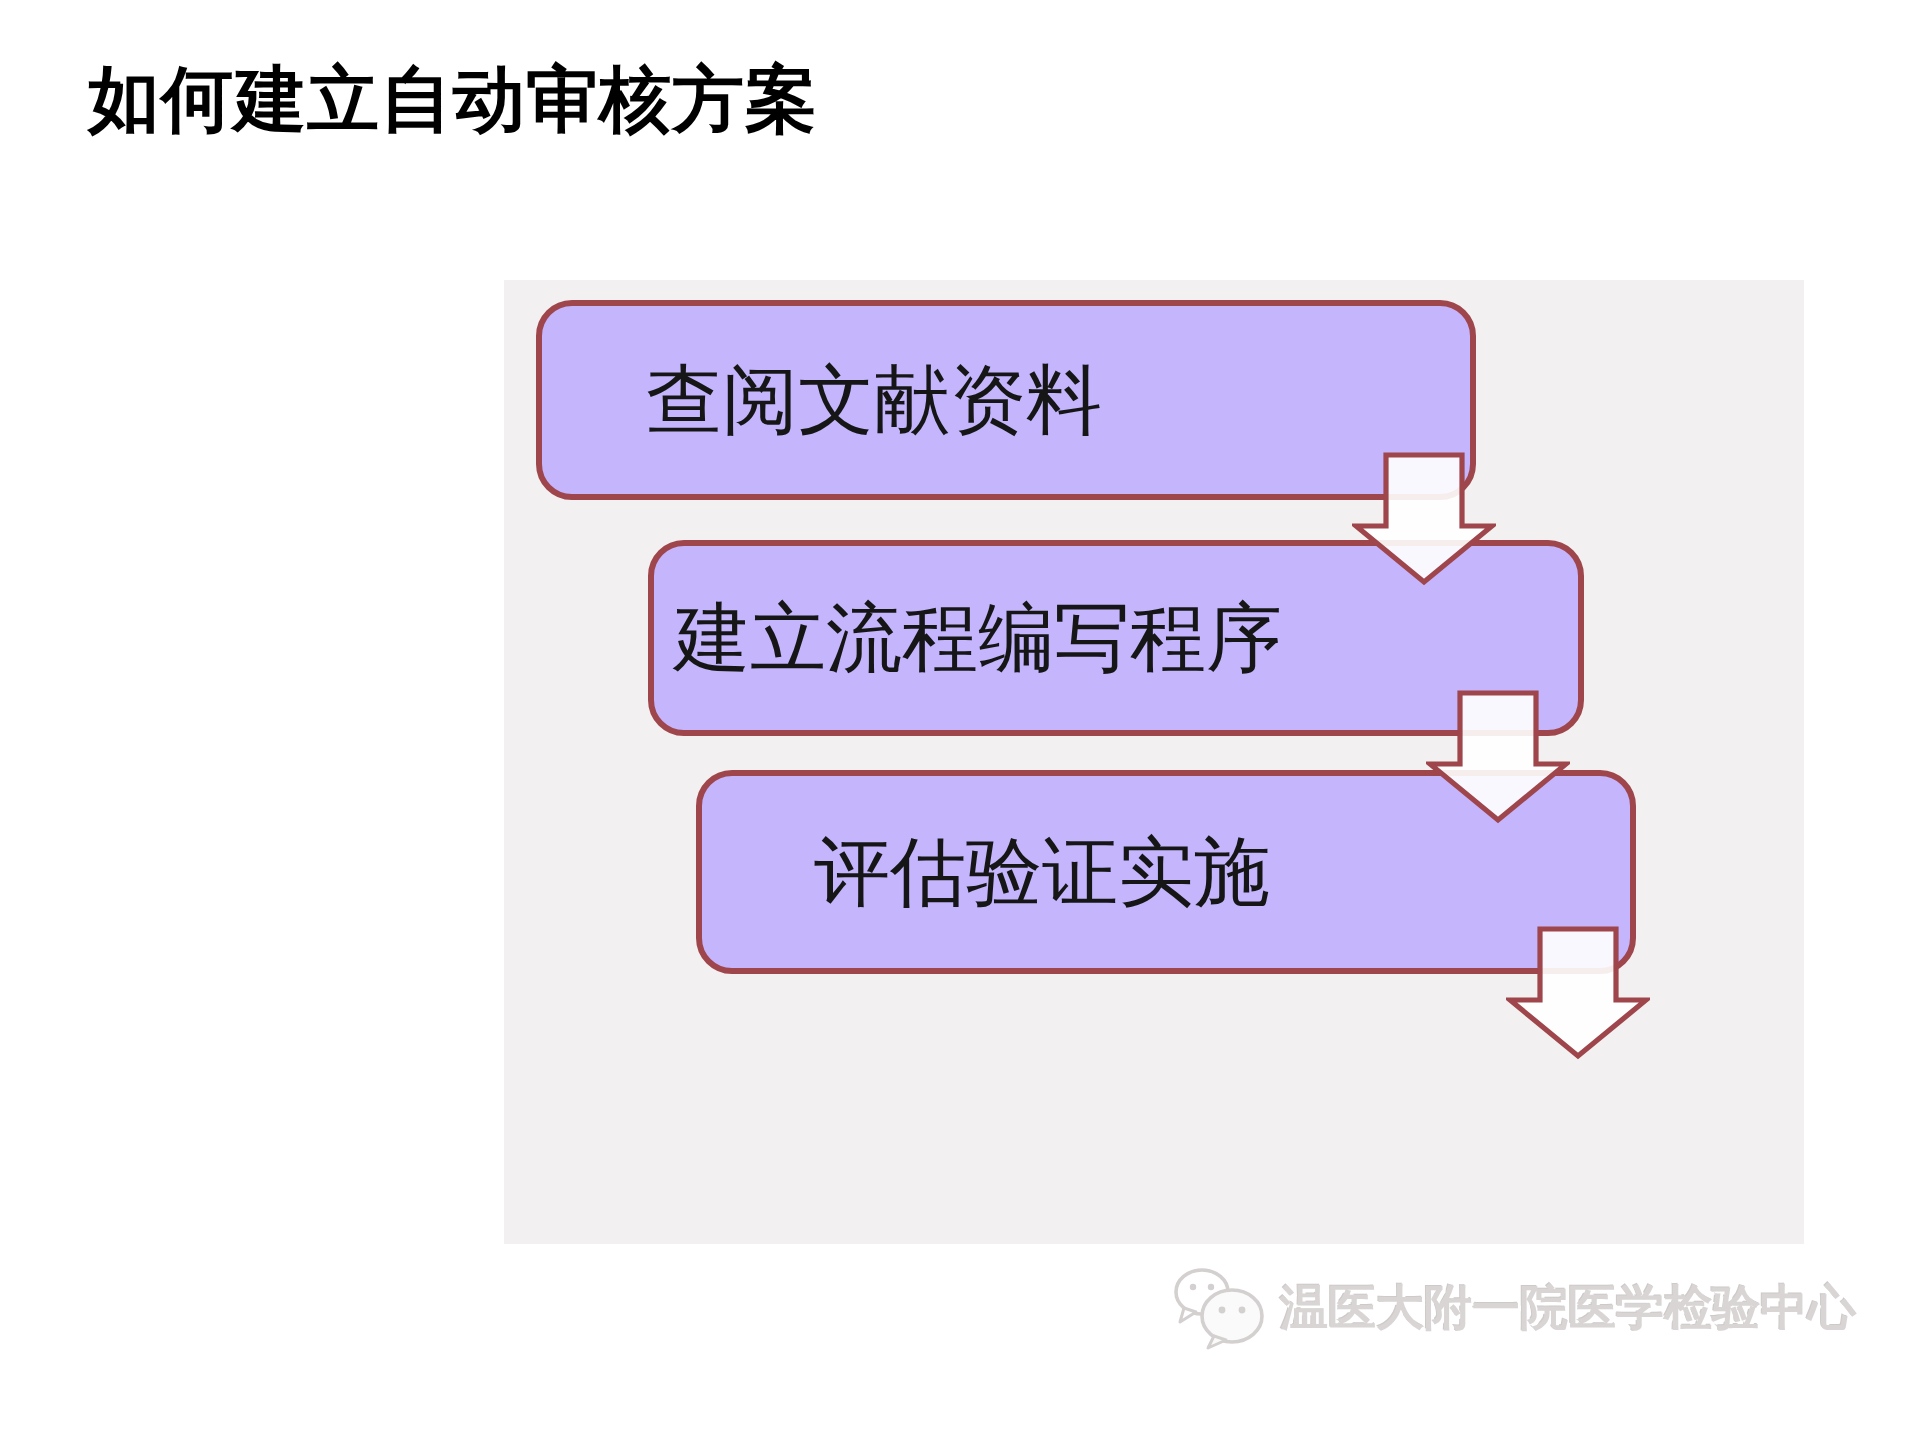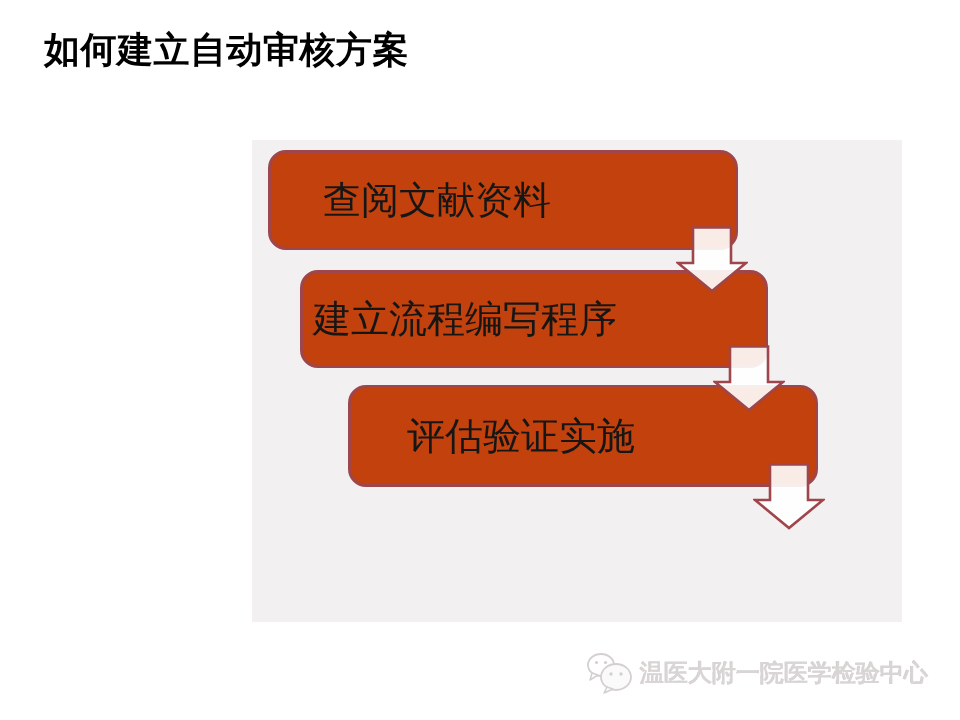--- a/index.html
+++ b/index.html
@@ -36,52 +36,52 @@
   .panel {
     position: absolute;
     left: 252px; top: 140px;
     width: 650px; height: 482px;
     background: #f2f0f0;
     z-index: 0;
   }
   .step {
     position: absolute;
     box-sizing: border-box;
-    background: #c2410c;
+    background: #c4b5fd;
     border: 3px solid #9e464b;
     border-radius: 18px;
     display: flex;
     align-items: center;
     font-size: 38px;
     color: #161616;
     z-index: 1;
     white-space: nowrap;
   }
   #step1 { left: 268px; top: 150px; width: 470px; height: 100px; padding-left: 52px; }
-  #step2 { left: 300px; top: 270px; width: 468px; height:  98px; padding-left: 10px; }
+  #step2 { left: 324px; top: 270px; width: 468px; height:  98px; padding-left: 10px; }
   #step3 { left: 348px; top: 385px; width: 470px; height: 102px; padding-left: 56px; }
   #step4 { left: 392px; top: 507px; width: 470px; height: 100px; padding-left: 52px; }
   .arrow {
     position: absolute;
     width: 72px; height: 67px;
     z-index: 2;
   }
   #arrow1 { left: 676px; top: 226px; }
   #arrow2 { left: 713px; top: 345px; }
   #arrow3 { left: 753px; top: 463px; }
   .arrow polygon {
     fill: #ffffff;
     fill-opacity: 0.90;
     stroke: #9e464b;
     stroke-width: 2.6;
     stroke-linejoin: miter;
   }
   .footer {
     position: absolute;
-    left: 586px; top: 651px;
+    left: 586px; top: 632px;
     display: flex;
     align-items: center;
     gap: 6px;
     z-index: 3;
   }
   .watermark-text {
     font-family: "Liberation Sans", "DejaVu Sans", sans-serif;
     font-size: 24px;
     font-weight: bold;
     color: #d9d5d5;

